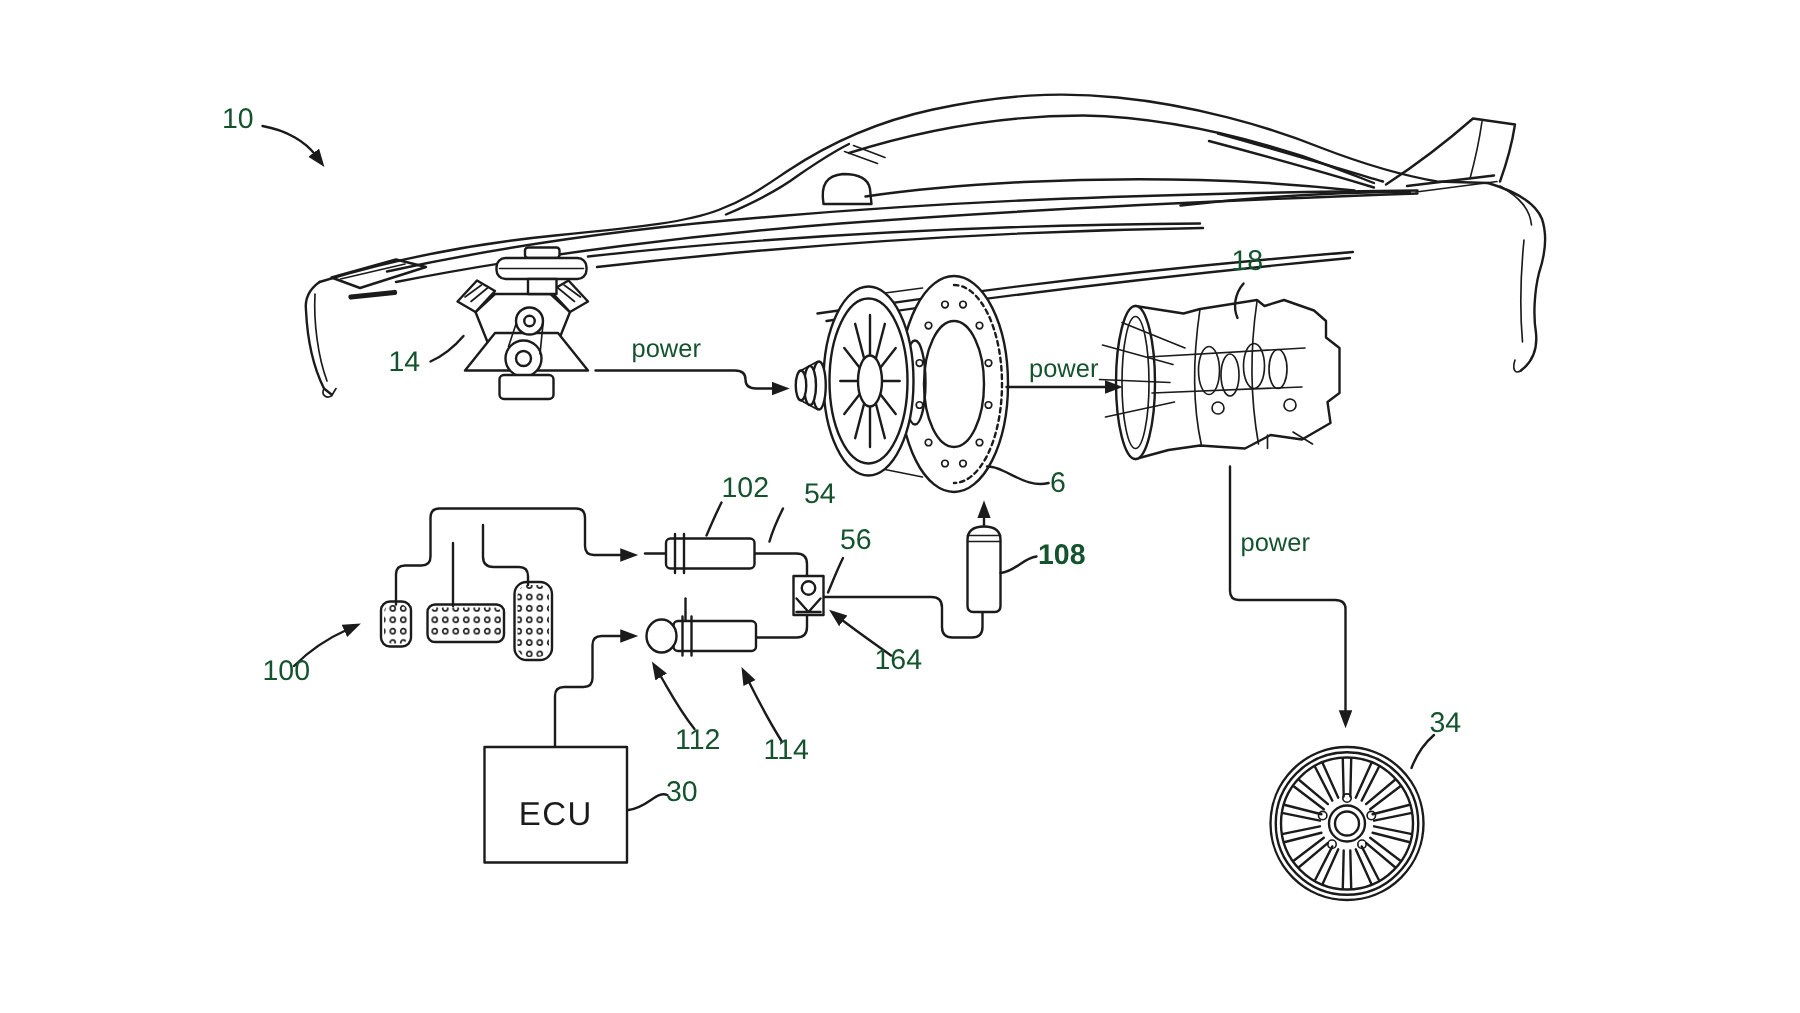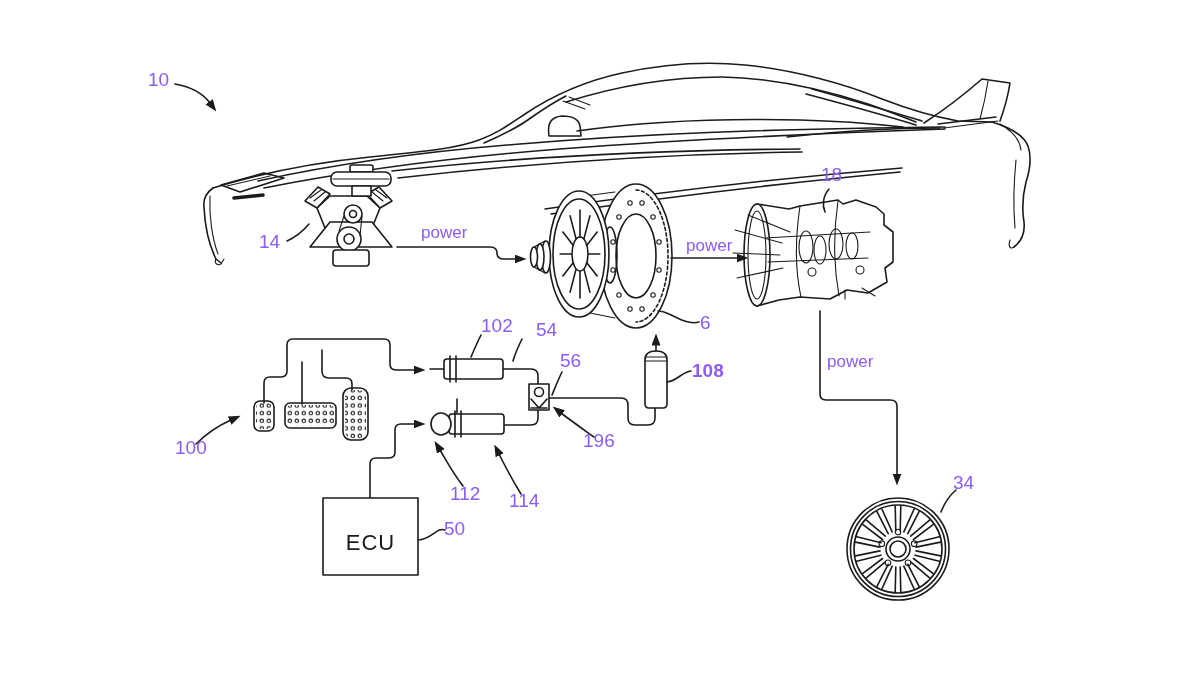--- a/index.html
+++ b/index.html
@@ -1,19 +1,19 @@
 <!DOCTYPE html>
 <html><head>
 <meta charset="utf-8">
 <style>
   html,body{margin:0;padding:0;background:#ffffff;}
   .stage{position:relative;width:1200px;height:675px;background:#ffffff;overflow:hidden;
          font-family:"Liberation Sans","DejaVu Sans",sans-serif;color:#1b1b1b;}
   .stage svg{position:absolute;left:0;top:0;}
-  .lbl{position:absolute;color:#8b5cf6;font-size:19px;line-height:1;white-space:nowrap;}
+  .lbl{position:absolute;color:#14532d;font-size:19px;line-height:1;white-space:nowrap;}
   .pw{font-size:17px;}
   .ecu-box-text{position:absolute;left:323px;top:493px;width:95px;height:99px;
       display:flex;align-items:center;justify-content:center;font-size:22px;letter-spacing:1px;}
   .ink{stroke:#1b1b1b;fill:none;stroke-width:1.6;stroke-linecap:round;stroke-linejoin:round;}
   .inkf{stroke:#1b1b1b;fill:#ffffff;stroke-width:1.6;stroke-linecap:round;stroke-linejoin:round;}
   .thin{stroke-width:1.1;}
   .thick{stroke-width:3.5;}
 </style>
 </head>
 <body>
@@ -248,29 +248,29 @@
     <path d="M 521,494 C 511,478 505,466 499,454" marker-end="url(#arr)"></path>
     <path d="M 594,437 C 580,427 570,420 561,413" marker-end="url(#arr)"></path>
   </g>
 </svg>
 
 <div class="lbl" style="left:148px;top:70px;">10</div>
 <div class="lbl" style="left:259px;top:232px;">14</div>
 <div class="lbl" style="left:700px;top:313px;">6</div>
 <div class="lbl" style="left:821px;top:165px;">18</div>
 <div class="lbl" style="left:953px;top:473px;">34</div>
-<div class="lbl" style="left:444px;top:519px;">50</div>
+<div class="lbl" style="left:444px;top:519px;">30</div>
 <div class="lbl" style="left:536px;top:320px;">54</div>
 <div class="lbl" style="left:560px;top:351px;">56</div>
 <div class="lbl" style="left:175px;top:438px;">100</div>
 <div class="lbl" style="left:481px;top:316px;">102</div>
 <div class="lbl" style="left:692px;top:361px;font-weight:bold;">108</div>
 <div class="lbl" style="left:450px;top:484px;">112</div>
 <div class="lbl" style="left:509px;top:491px;">114</div>
-<div class="lbl" style="left:583px;top:431px;">196</div>
+<div class="lbl" style="left:583px;top:431px;">164</div>
 
 <div class="lbl pw" style="left:421px;top:224px;">power</div>
 <div class="lbl pw" style="left:686px;top:237px;">power</div>
 <div class="lbl pw" style="left:827px;top:353px;">power</div>
 
 <div class="ecu-box-text">ECU</div>
 
 </div>
 
 </body></html>

